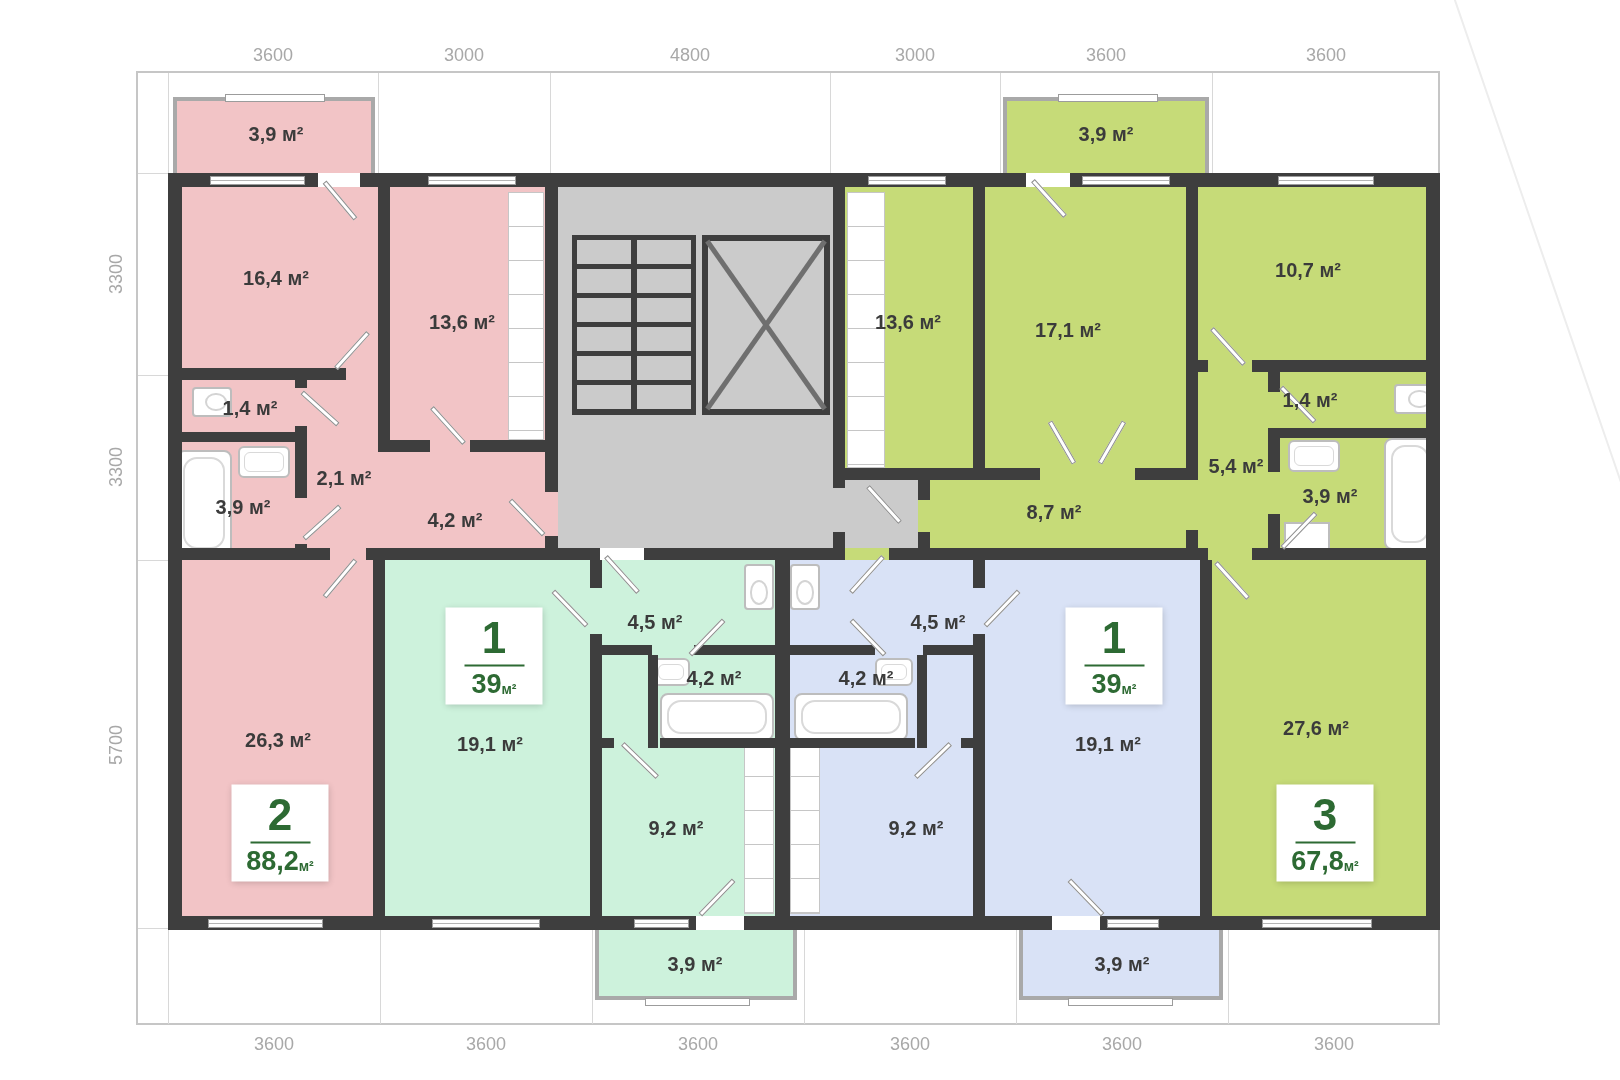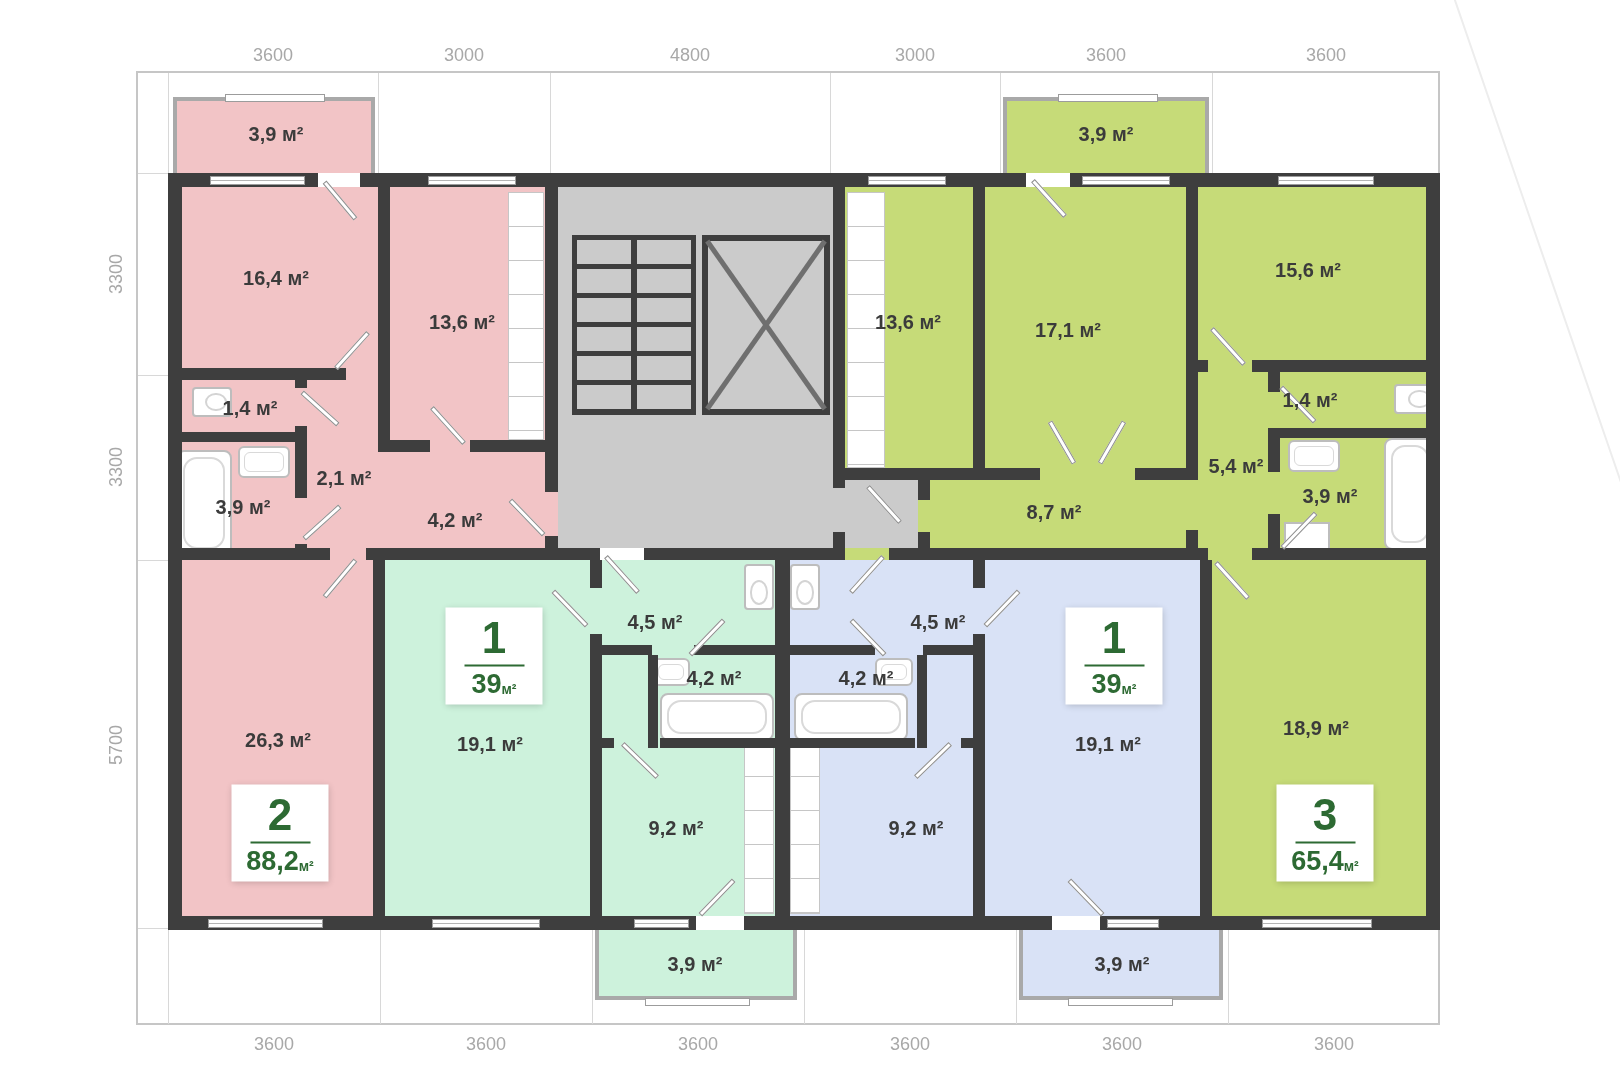--- a/index.html
+++ b/index.html
@@ -260,26 +260,26 @@
 
   <div class="lbl" style="left:938px;top:622px">4,5 м²</div>
   <div class="lbl" style="left:866px;top:678px">4,2 м²</div>
   <div class="lbl" style="left:1108px;top:744px">19,1 м²</div>
   <div class="lbl" style="left:916px;top:828px">9,2 м²</div>
   <div class="lbl" style="left:1122px;top:964px">3,9 м²</div>
 
   <div class="lbl" style="left:1106px;top:134px">3,9 м²</div>
   <div class="lbl" style="left:908px;top:322px">13,6 м²</div>
   <div class="lbl" style="left:1068px;top:330px">17,1 м²</div>
-  <div class="lbl" style="left:1308px;top:270px">15,6 м²</div>
+  <div class="lbl" style="left:1308px;top:270px">10,7 м²</div>
   <div class="lbl" style="left:1310px;top:400px">1,4 м²</div>
   <div class="lbl" style="left:1236px;top:466px">5,4 м²</div>
   <div class="lbl" style="left:1330px;top:496px">3,9 м²</div>
   <div class="lbl" style="left:1054px;top:512px">8,7 м²</div>
-  <div class="lbl" style="left:1316px;top:728px">18,9 м²</div>
+  <div class="lbl" style="left:1316px;top:728px">27,6 м²</div>
 
   <div class="badge" style="left:280px;top:833px">
     <div class="bnum">2</div>
     <div class="brule"></div>
     <div class="barea">
         <span>88,2</span>
         <span class="bunit">м²</span>
       </div>
   </div>
   <div class="badge" style="left:494px;top:656px">
@@ -295,18 +295,18 @@
     <div class="brule"></div>
     <div class="barea">
         <span>39</span>
         <span class="bunit">м²</span>
       </div>
   </div>
   <div class="badge" style="left:1325px;top:833px">
     <div class="bnum">3</div>
     <div class="brule"></div>
     <div class="barea">
-        <span>65,4</span>
+        <span>67,8</span>
         <span class="bunit">м²</span>
       </div>
   </div>
 
 </div>
 
 </body></html>

